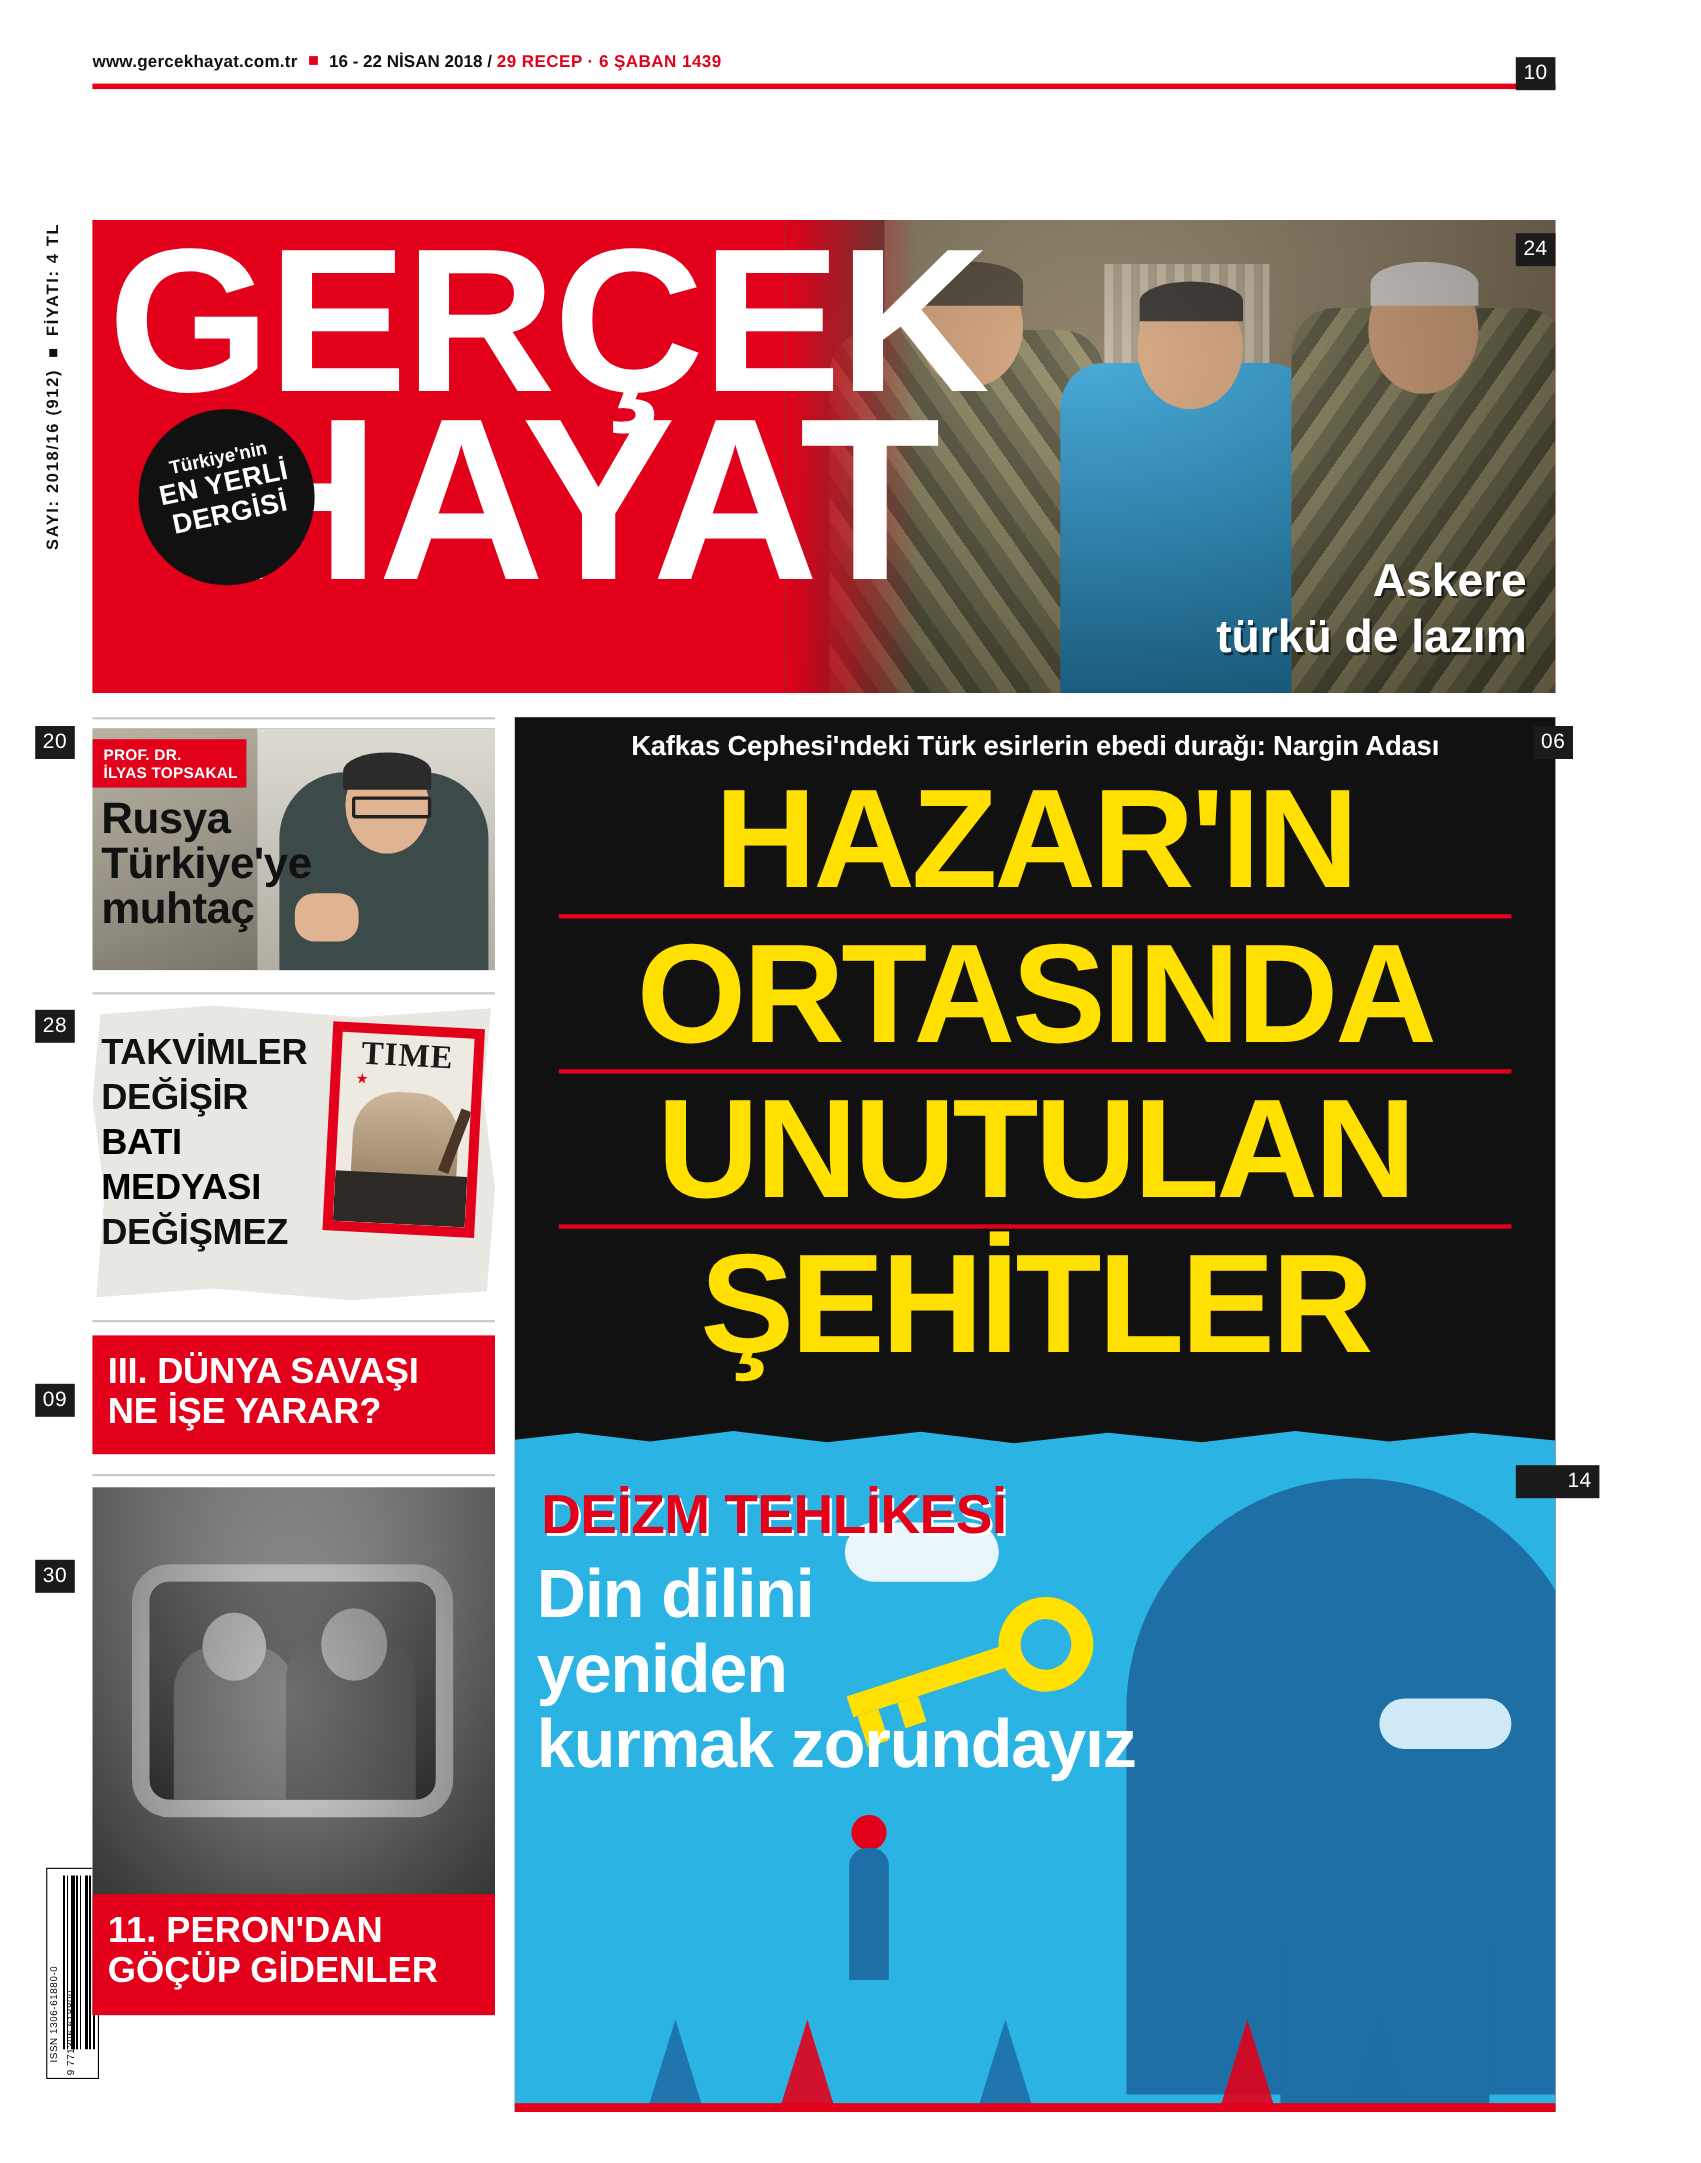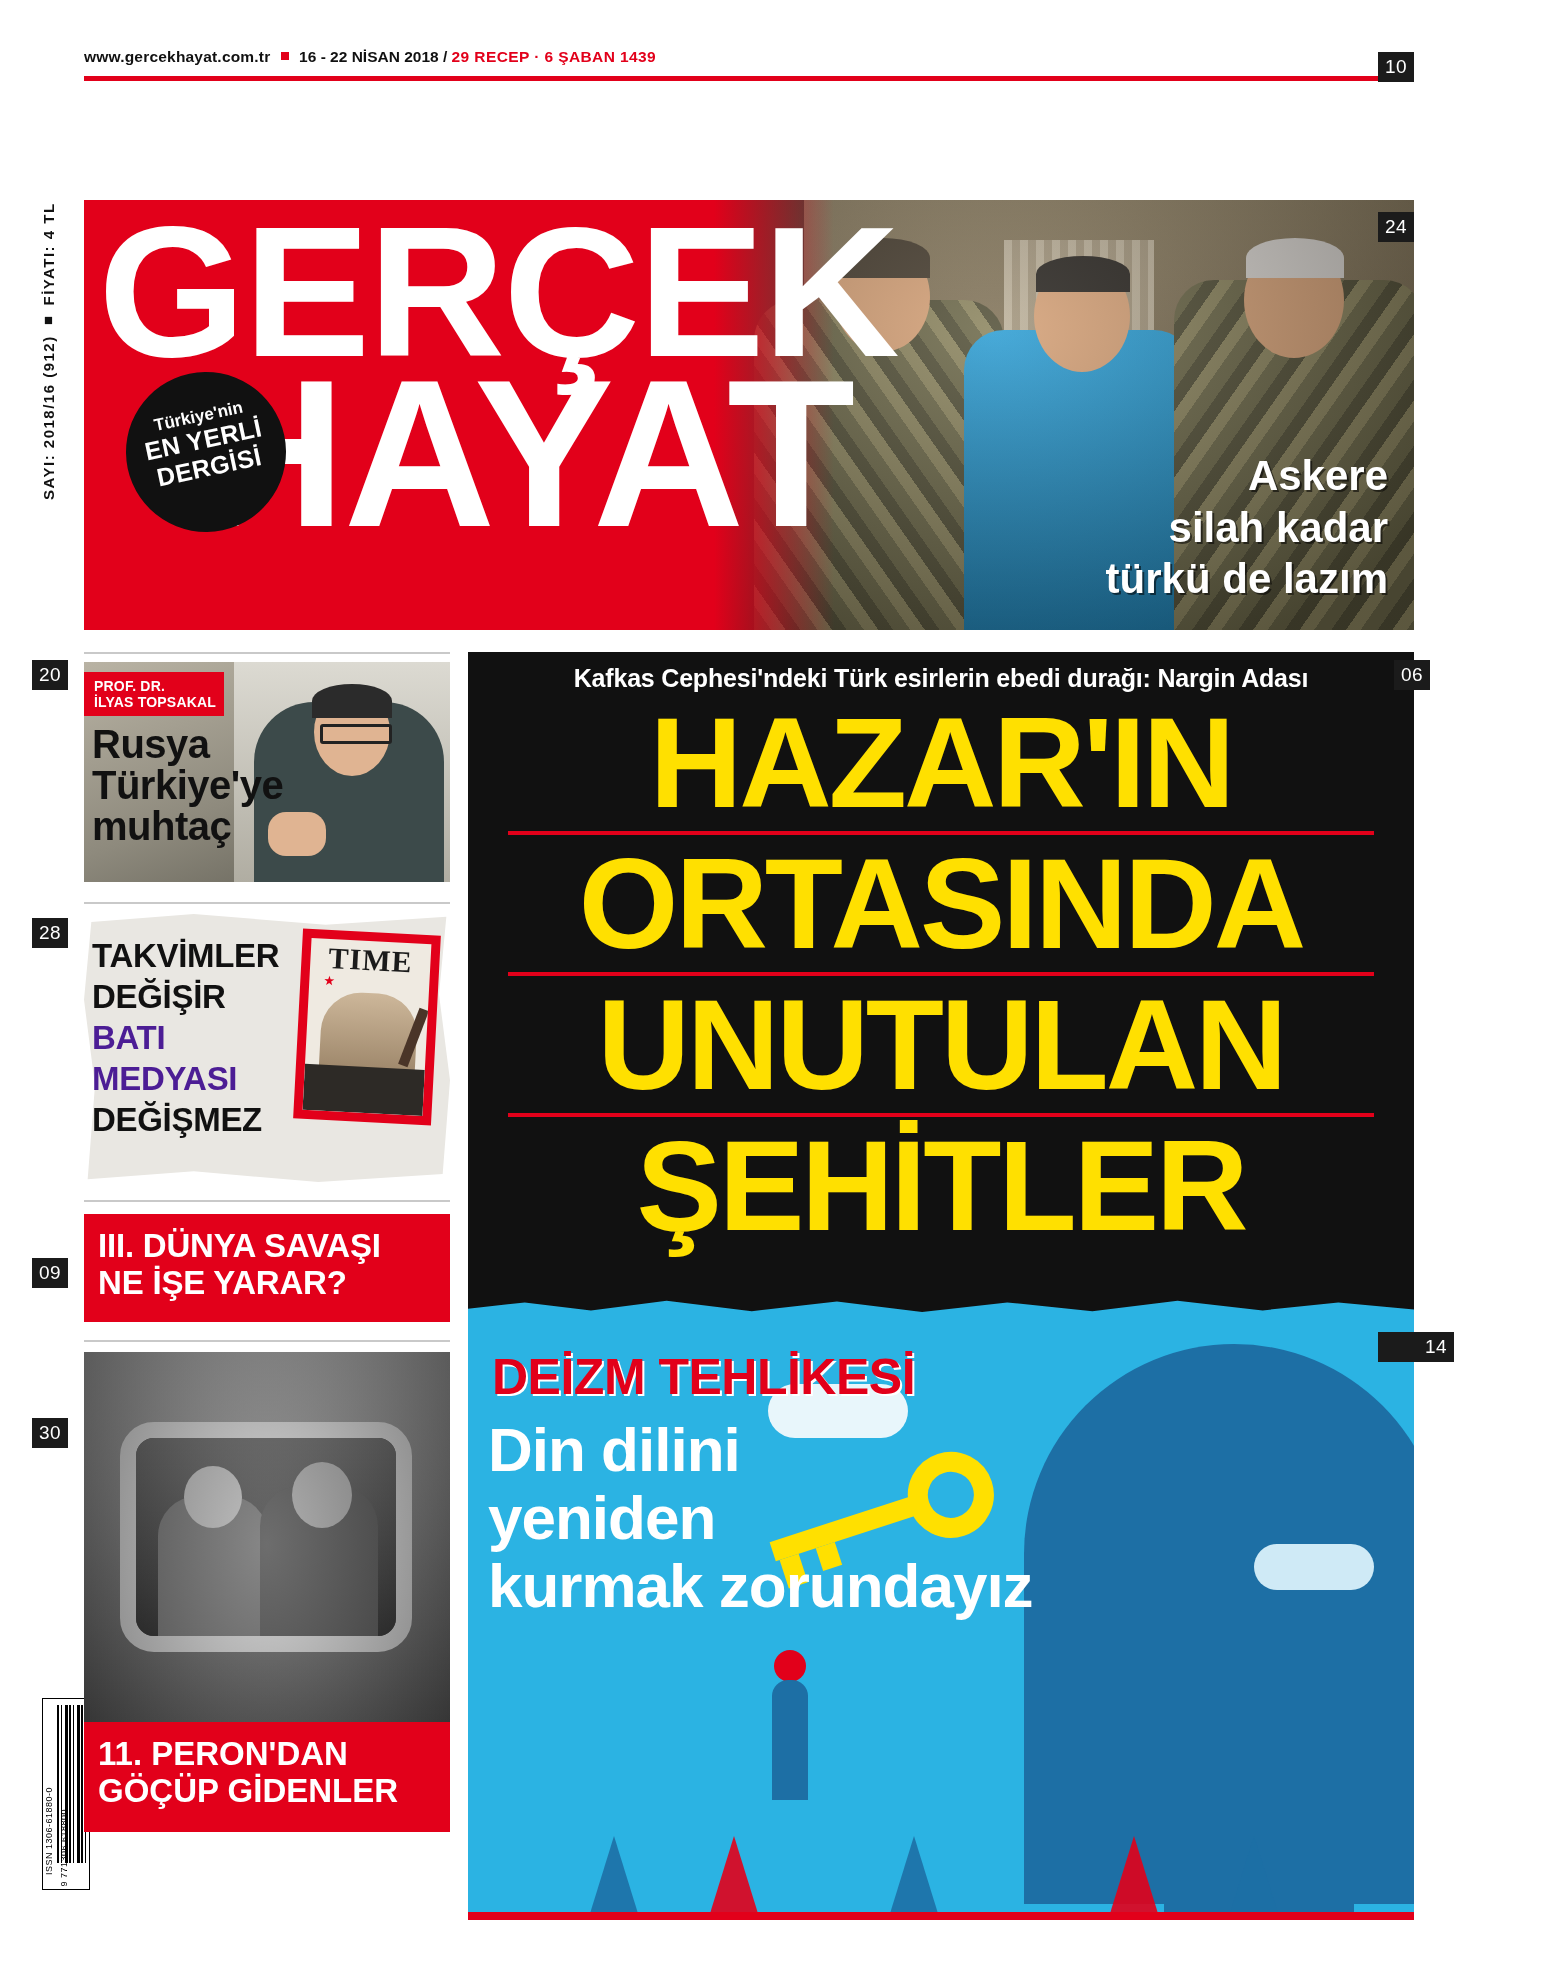--- a/index.html
+++ b/index.html
@@ -349,21 +349,21 @@
   }
   .takvim .lines {
     position: absolute;
     left: 8px; top: 22px;
     font-size: 33px;
     font-weight: bold;
     line-height: 1.24;
     color: #111;
     letter-spacing: -.3px;
   }
-  .takvim .lines .red { color: #4c1d95; }
+  .takvim .lines .red { color: #000000; }
   .timecover {
     position: absolute;
     right: 14px; top: 18px;
     width: 138px; height: 190px;
     background: #efeae1;
     border: 9px solid #e2001a;
     box-sizing: border-box;
     transform: rotate(3deg);
     overflow: hidden;
   }
@@ -673,21 +673,20 @@
     </div>
     <div class="mast-word mast-gercek">GERÇEK</div>
     <div class="mast-word mast-hayat">HAYAT</div>
     <div class="mast-seal">
       <div class="seal-l1">Türkiye'nin</div>
       <div class="seal-l2">EN YERLİ</div>
       <div class="seal-l3">DERGİSİ</div>
     </div>
     <div class="mast-kicker">
       <div>Askere</div>
-      <div>silah kadar</div>
       <div>türkü de lazım</div>
     </div>
   </div>
   <div class="pagebadge" style="left:1378px; top:212px;">24</div>
 
   <div class="leftcol">
     <div class="hline" style="top:0px;"></div>
     <div class="hline" style="top:250px;"></div>
     <div class="hline" style="top:548px;"></div>
     <div class="hline" style="top:688px;"></div>

